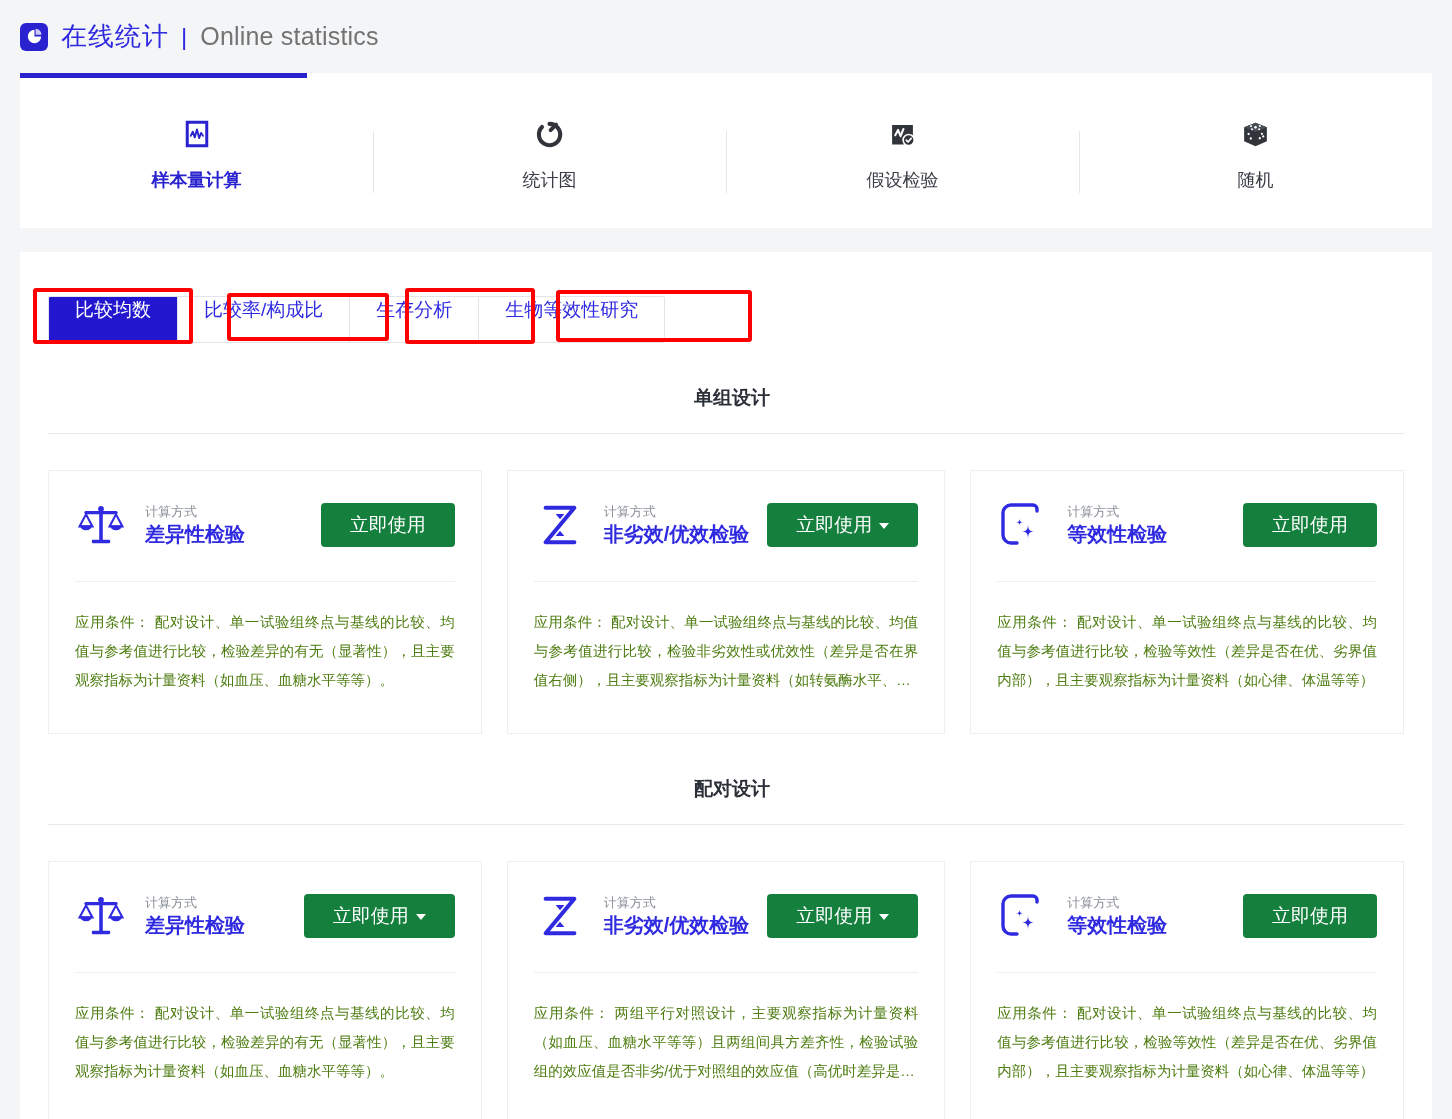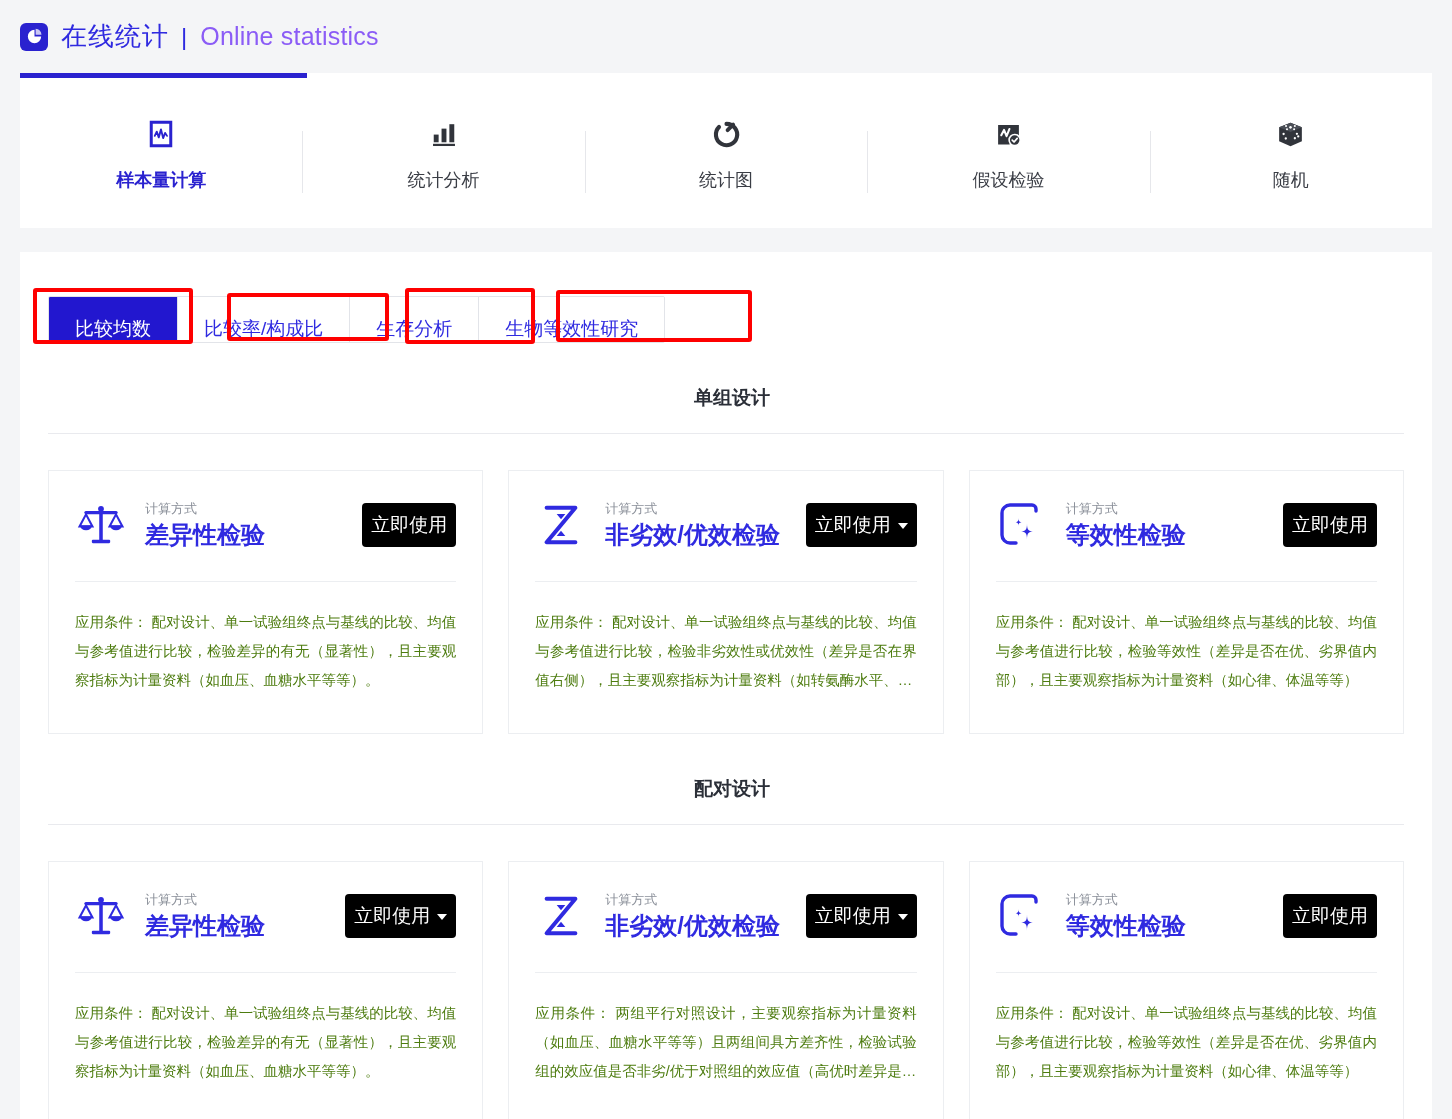--- a/index.html
+++ b/index.html
@@ -34,21 +34,21 @@
     text-align: right;
   }
   .brand-sep {
     color: #2f2ae0;
     font-size: 24px;
     margin: 0 13px 0 12px;
     font-weight: 300;
   }
   .brand-en {
     font-size: 25px;
-    color: #8b5cf6;
+    color: #737373;
     letter-spacing: .2px;
   }
 
   
   .nav-panel {
     position: relative;
     margin: 0 20px 0 20px;
     background: #ffffff;
     height: 155px;
     display: flex;
@@ -107,21 +107,21 @@
   
   .tabstrip-wrap { position: relative; }
   .tabstrip {
     display: inline-flex;
     border: 1px solid #e2e4e9;
     border-radius: 2px;
     height: 47px;
     overflow: hidden;
   }
   .tab {
-    display: flex; align-items: flex-end; justify-content: center;
+    display: flex; align-items: flex-start; justify-content: center;
     padding: 0 26px;
     font-size: 19px;
     color: #2f2ae0;
     background: #ffffff;
     border-right: 1px solid #e2e4e9;
     cursor: pointer;
     white-space: nowrap;
   }
   .tab:last-child { border-right: none; }
   .tab.active {
@@ -170,34 +170,34 @@
     padding-bottom: 30px;
   }
   .card-icon { width: 52px; height: 52px; flex: 0 0 auto; display:flex; align-items:center; justify-content:center;}
   .card-titles { flex: 1 1 auto; }
   .card-kicker {
     font-size: 13px;
     color: #8a8f99;
     line-height: 1.5;
   }
   .card-title {
-    font-size: 24px;
+    font-size: 20px;
     font-weight: bold;
     color: #2f2ae0;
     line-height: 1.35;
     white-space: nowrap;
   }
   .cta {
-    background: #000000;
+    background: #15803d;
     color: #fff;
     border: none;
     border-radius: 4px;
     font-size: 19px;
     font-family: inherit;
-    padding: 9px 9px;
+    padding: 9px 29px;
     cursor: pointer;
     display: flex;
     align-items: center;
     gap: 7px;
     white-space: nowrap;
     flex: 0 0 auto;
   }
   .caret {
     width: 0; height: 0;
     border-left: 5px solid transparent;
@@ -236,31 +236,20 @@
     <div class="nav-item active">
       <span class="nav-icon">
         <svg width="30" height="30" viewBox="0 0 24 24">
           <rect x="4.2" y="2.6" width="15.6" height="18.8" fill="none" stroke="#2a22cf" stroke-width="2.4"></rect>
           <path d="M7 13.5l1.6-3.4 1.6 4.6 1.8-6.4 1.7 7 1.6-4.2 1.5 2.4" fill="none" stroke="#2a22cf" stroke-width="1.5" stroke-linejoin="round" stroke-linecap="round"></path>
         </svg>
       </span>
       <span class="nav-label">样本量计算</span>
     </div>
 
-    <div class="nav-item">
-      <span class="nav-icon">
-        <svg width="28" height="28" viewBox="0 0 24 24">
-          <rect x="3.2" y="12.5" width="4.2" height="6.6" fill="#31343b"></rect>
-          <rect x="9.9" y="7.4" width="4.2" height="11.7" fill="#31343b"></rect>
-          <rect x="16.6" y="3.6" width="4.2" height="15.5" fill="#31343b"></rect>
-          <rect x="2.6" y="20.4" width="18.8" height="1.9" fill="#31343b"></rect>
-        </svg>
-      </span>
-      <span class="nav-label">统计分析</span>
-    </div>
 
     <div class="nav-item">
       <span class="nav-icon">
         <svg width="29" height="29" viewBox="0 0 24 24">
           <path d="M12 3.2a8.8 8.8 0 1 1-6.2 2.6" fill="none" stroke="#31343b" stroke-width="3.4" stroke-linecap="round"></path>
           <path d="M12.9 8.4l4.6-4.6" fill="none" stroke="#31343b" stroke-width="3.2" stroke-linecap="round"></path>
         </svg>
       </span>
       <span class="nav-label">统计图</span>
     </div>

